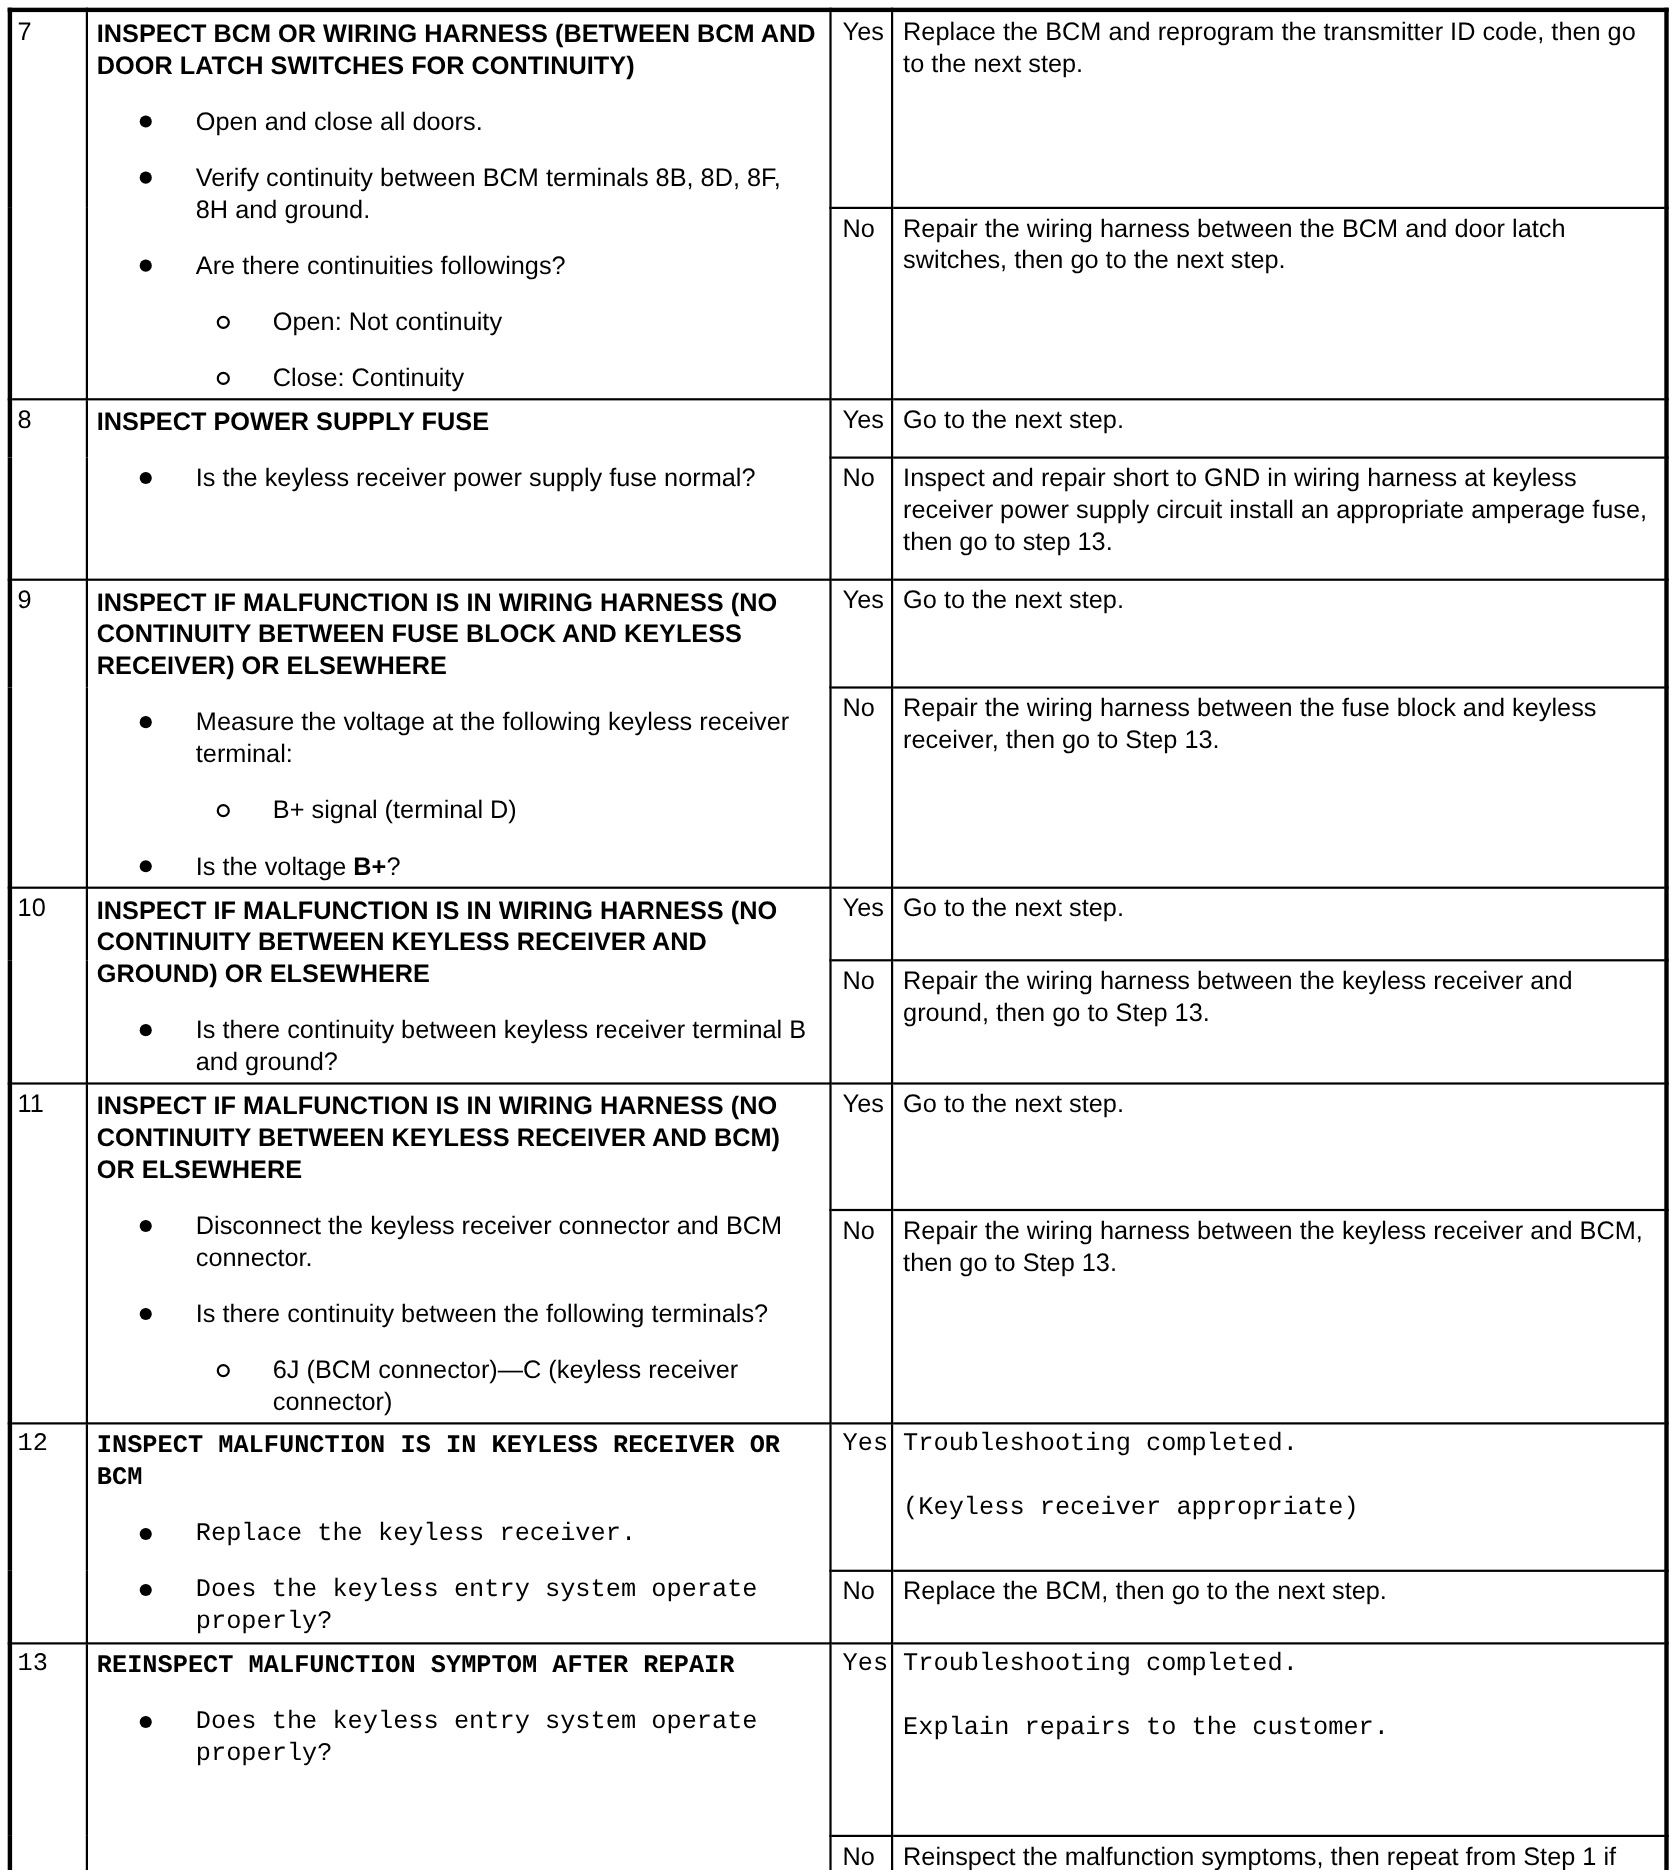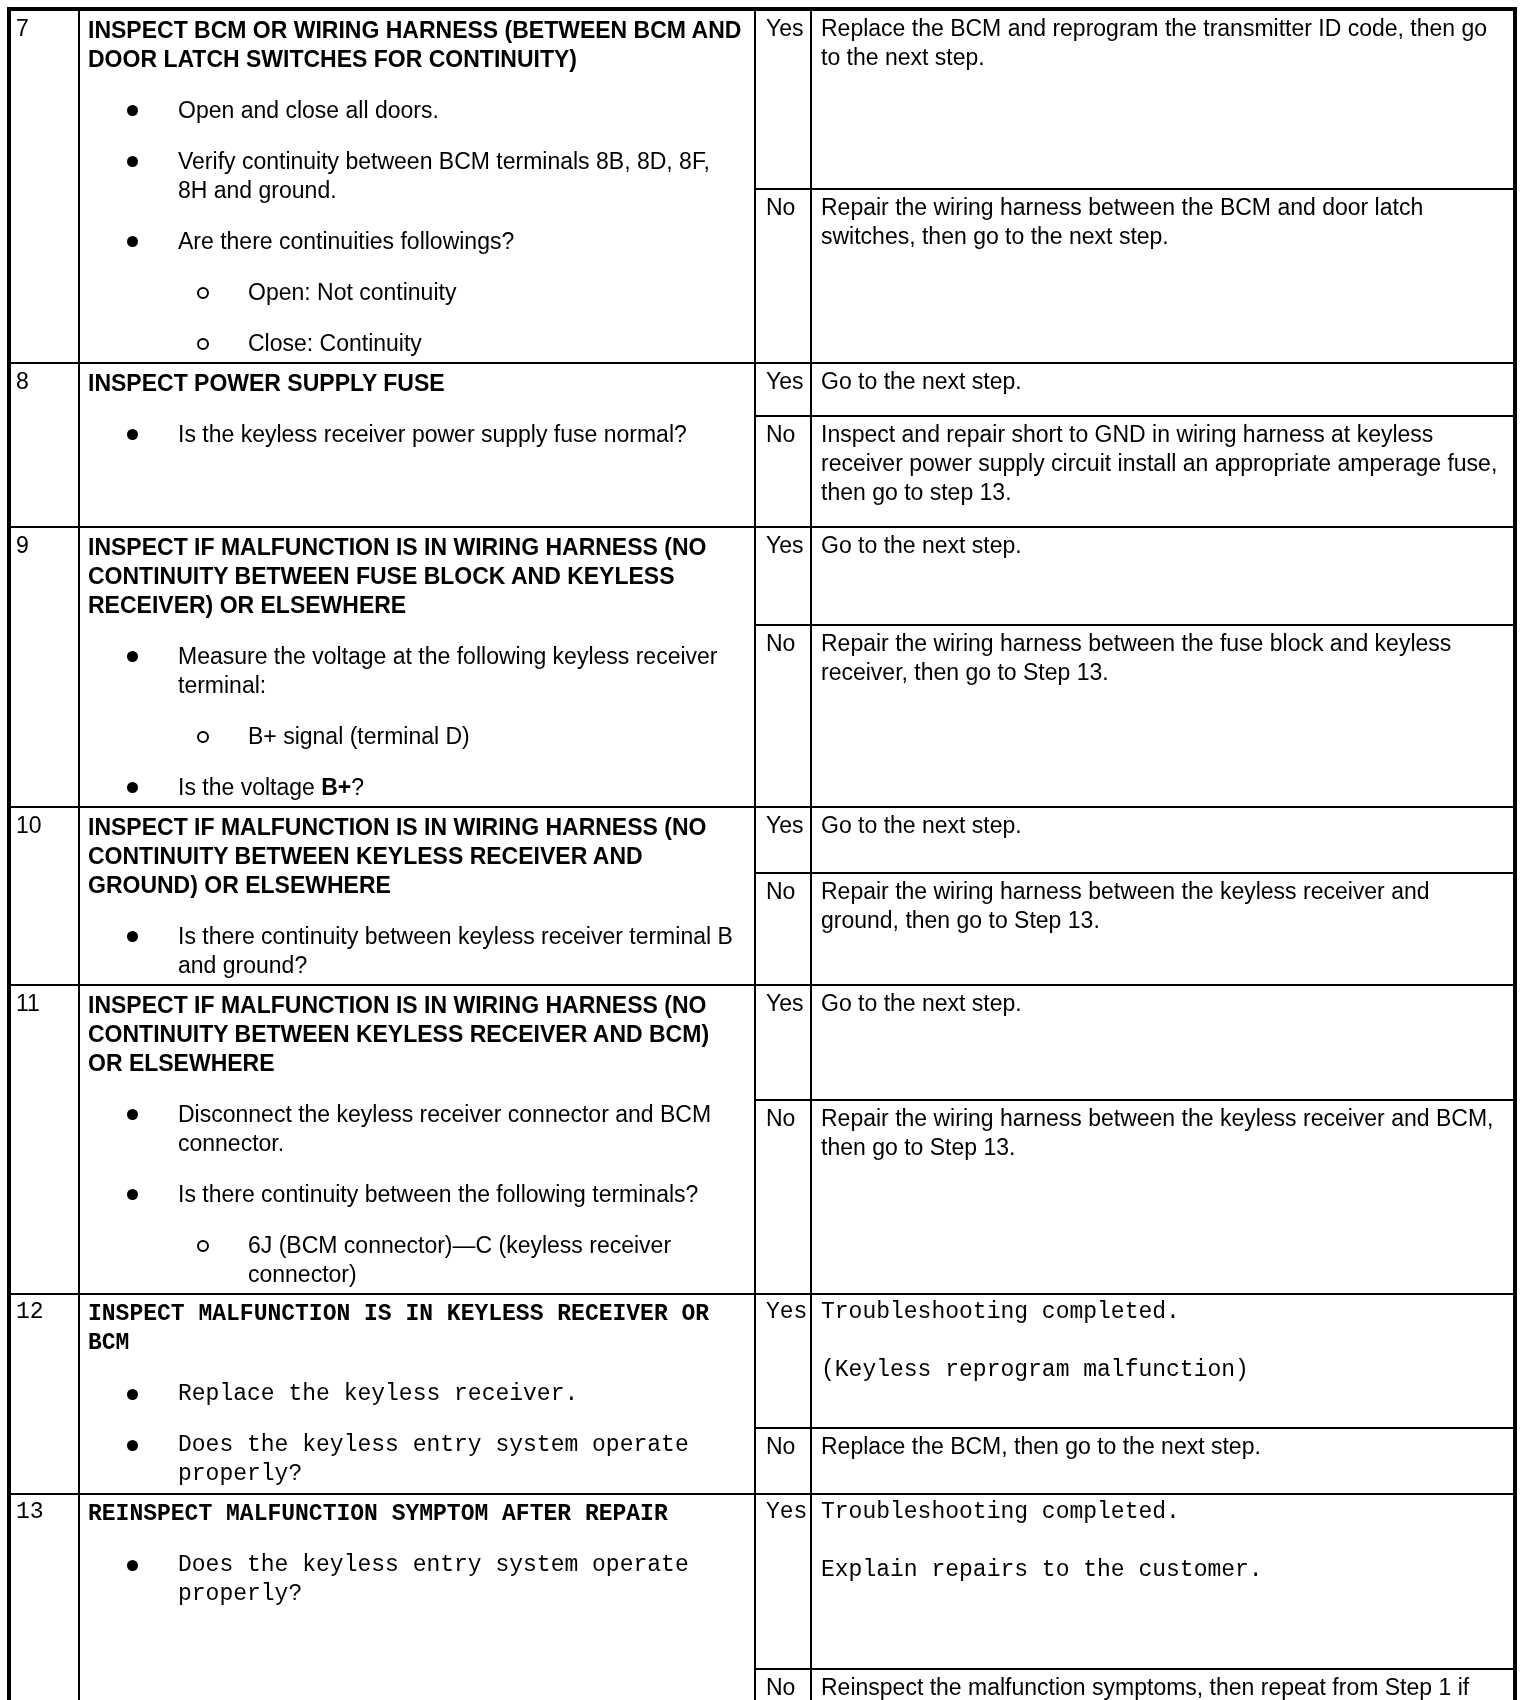--- a/index.html
+++ b/index.html
@@ -253,21 +253,21 @@
             </div>
             <div class="item bullet">
               <span class="marker dot"></span>
               <span class="txt">Does the keyless entry system operate properly?</span>
             </div>
           </td>
           <td class="yn">Yes</td>
           <td class="action">
             <div class="para">Troubleshooting completed.</div>
             <div class="para blank"></div>
-            <div class="para">(Keyless reprogram malfunction)</div>
+            <div class="para">(Keyless receiver appropriate)</div>
           </td>
         </tr>
         <tr style="height: 55px;">
           <td class="yn">No</td>
           <td class="action">
             <div class="para">Replace the BCM, then go to the next step.</div>
           </td>
         </tr>
         <tr style="height: 175px; font-family: Liberation Mono, monospace;">
           <td class="num" rowspan="2">

